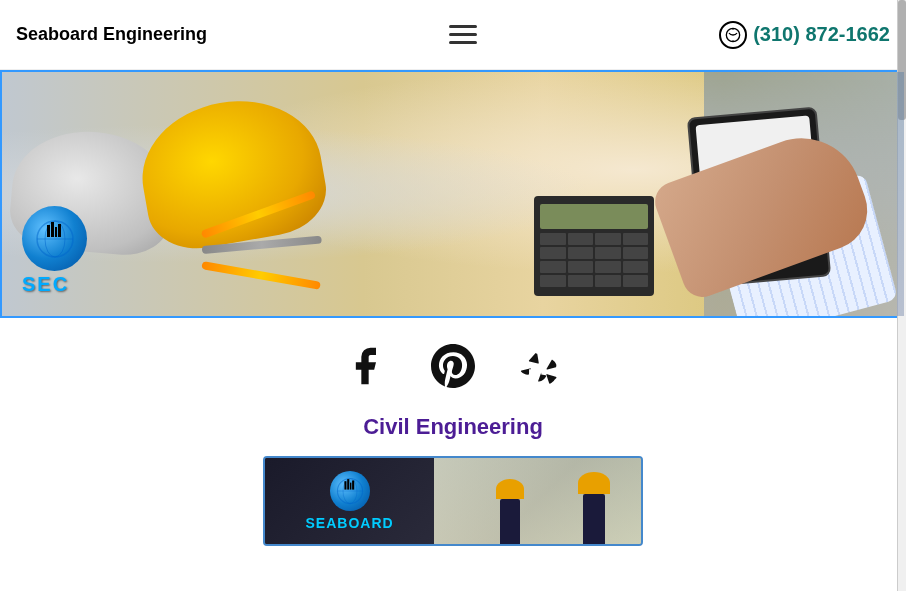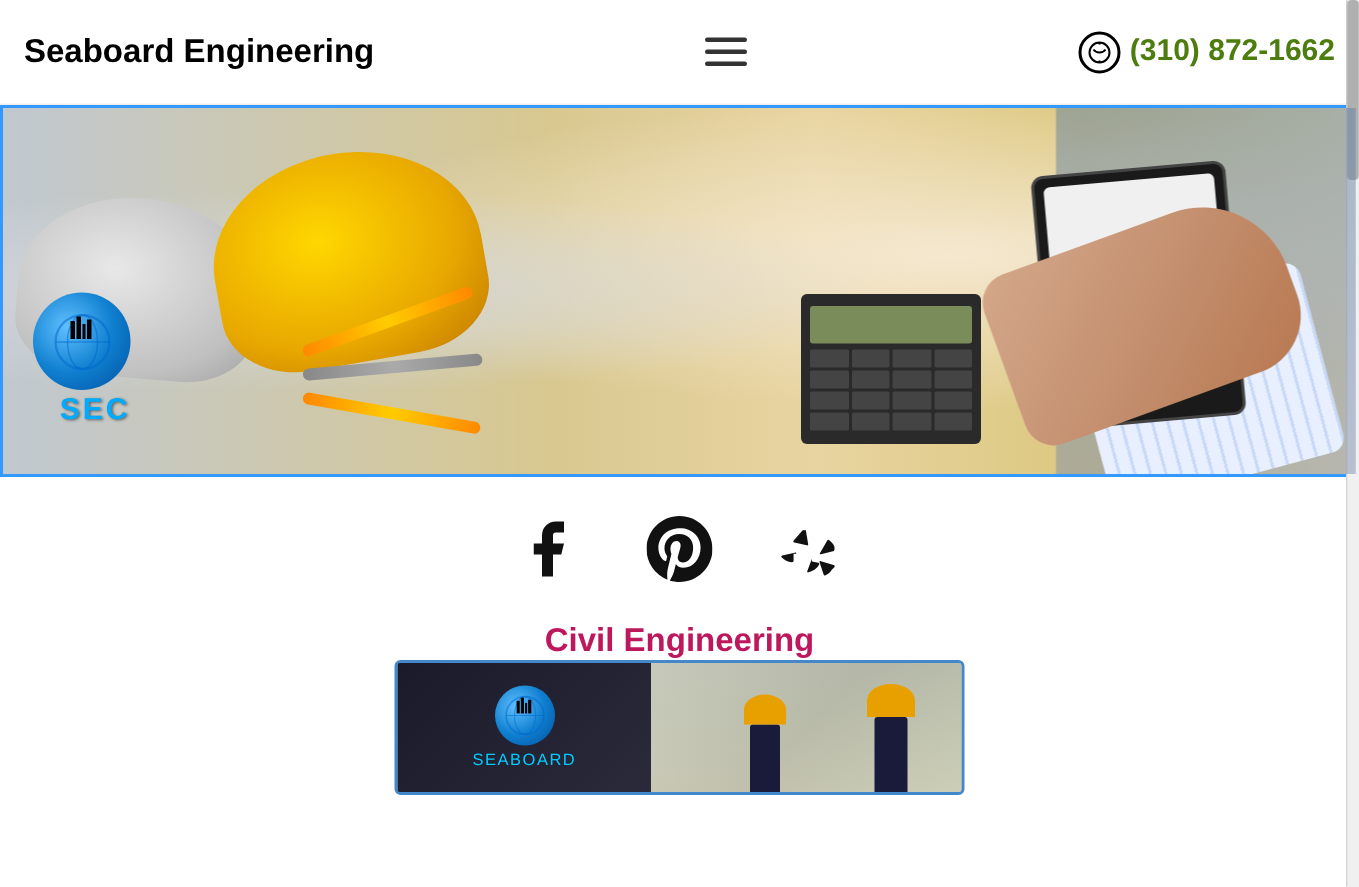--- a/index.html
+++ b/index.html
@@ -19,21 +19,21 @@
     .header {
       display: flex;
       align-items: center;
       justify-content: space-between;
       padding: 8px 16px;
       border-bottom: 1px solid #eee;
       min-height: 70px;
     }
 
     .header-title {
-      font-size: 22px;
+      font-size: 18px;
       font-weight: bold;
       color: #000;
       line-height: 1.3;
       max-width: 250px;
     }
 
     .hamburger-menu {
       font-size: 28px;
       cursor: pointer;
       color: #333;
@@ -54,21 +54,21 @@
     .header-contact {
       text-align: right;
     }
 
     .header-phone {
       display: flex;
       align-items: center;
       gap: 6px;
       font-size: 20px;
       font-weight: bold;
-      color: #4d7c0f;
+      color: #0f766e;
       justify-content: flex-end;
     }
 
     .phone-icon {
       width: 28px;
       height: 28px;
       border: 2px solid #000;
       border-radius: 50%;
       display: flex;
       align-items: center;
@@ -245,25 +245,25 @@
     }
 
     .tool-pencil:nth-child(1) { top: 5px; transform: rotate(-20deg); }
     .tool-pencil:nth-child(2) { top: 20px; transform: rotate(-5deg); background: linear-gradient(to right, #888, #aaa, #888); }
     .tool-pencil:nth-child(3) { top: 35px; transform: rotate(10deg); }
 
     
     .sec-logo {
       position: absolute;
       left: 20px;
-      bottom: 31px;
+      bottom: 20px;
       z-index: 10;
       display: flex;
       flex-direction: column;
-      align-items: flex-end;
+      align-items: flex-start;
     }
 
     .sec-logo-globe {
       width: 65px;
       height: 65px;
       background: radial-gradient(ellipse at 35% 35%, #60c0ff 0%, #1080d0 50%, #0050a0 100%);
       border-radius: 50%;
       position: relative;
       display: flex;
       align-items: center;
@@ -313,21 +313,22 @@
       width: 44px;
       height: 44px;
       fill: #111;
     }
 
     
     .section-title {
       text-align: center;
       font-size: 22px;
       font-weight: bold;
-      color: #be185d;
+      color: #4c1d95;
+      margin-bottom: 16px;
     }
 
     
     .bottom-image-container {
       display: flex;
       justify-content: center;
       padding: 0 0 10px;
     }
 
     .bottom-image {
@@ -359,22 +360,22 @@
       background: radial-gradient(ellipse at 35% 35%, #60c0ff 0%, #1080d0 50%, #0050a0 100%);
       border-radius: 50%;
       display: flex;
       align-items: center;
       justify-content: center;
       font-size: 10px;
       color: #000;
     }
 
     .bottom-seaboard-text {
-      font-size: 11px;
-      font-weight: normal;
+      font-size: 14px;
+      font-weight: bold;
       color: #00ccff;
       letter-spacing: 1px;
     }
 
     .bottom-image-right {
       width: 55%;
       height: 100%;
       background: linear-gradient(135deg, #e0d0a0 0%, #c0b080 50%, #d4c890 100%);
       position: relative;
       overflow: hidden;

